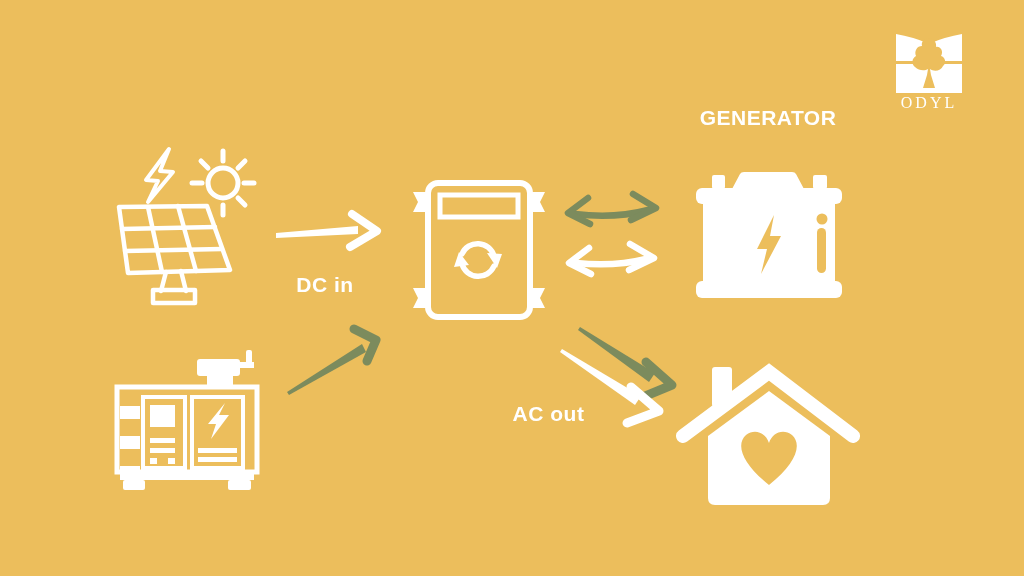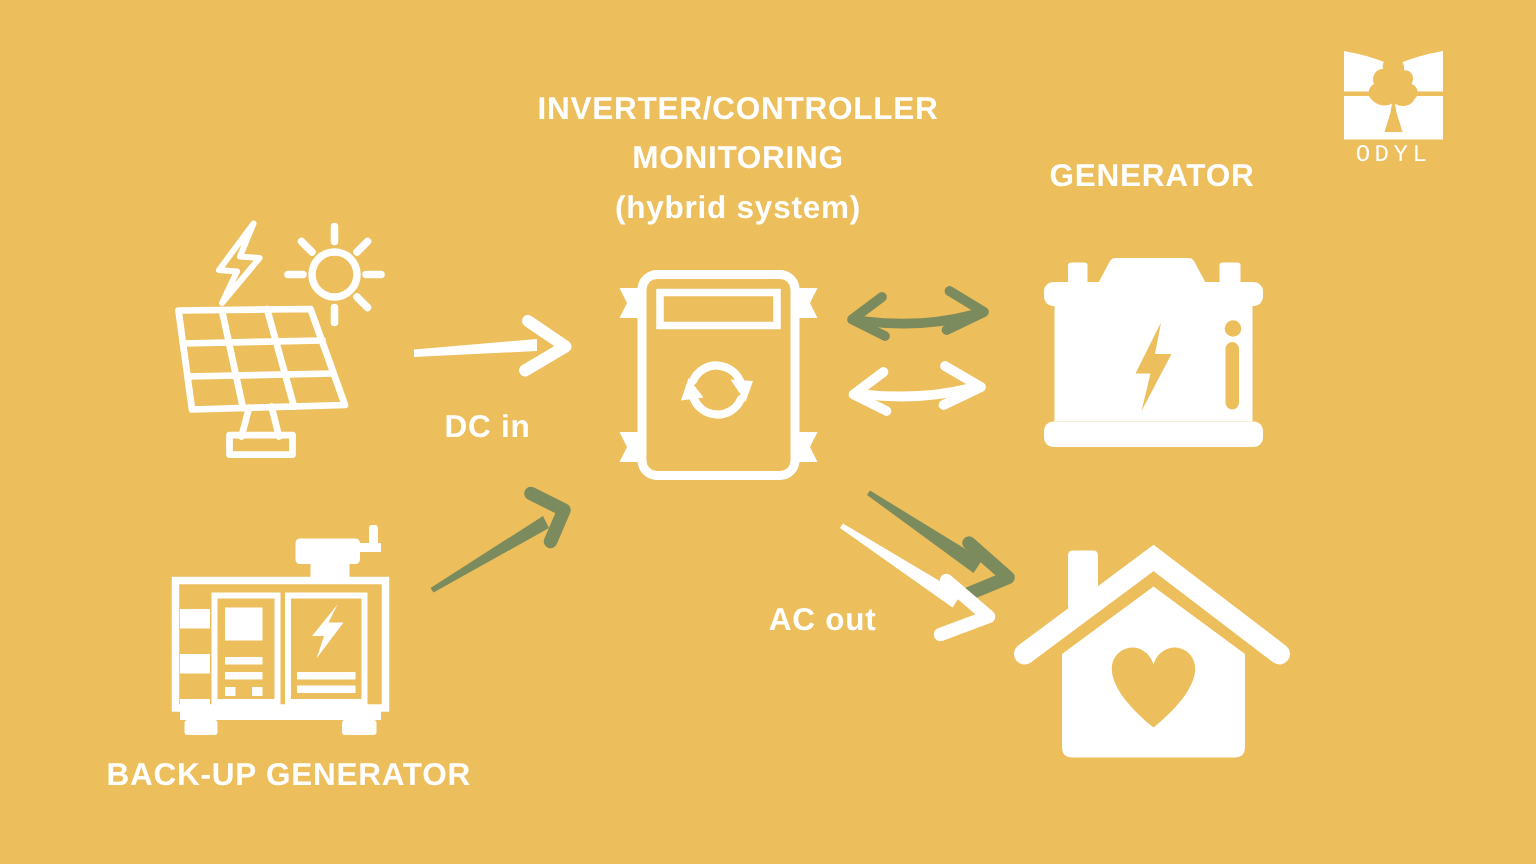--- a/index.html
+++ b/index.html
@@ -8,40 +8,34 @@
     background:#ECBE5C;
     font-family:"Liberation Sans",sans-serif;
   }
   .label{
     position:absolute;color:#FFFFFF;font-weight:700;font-size:21px;
     letter-spacing:.5px;text-align:center;line-height:1.15;
   }
   .label-multiline div{line-height:33px;}
   .icon{position:absolute;}
   .wordmark{
-    position:absolute;color:#FFFFFF;font-family:Liberation Mono, monospace;
+    position:absolute;color:#FFFFFF;font-family:Liberation Serif, serif;
     font-size:16px;letter-spacing:3px;text-align:center;font-weight:400;
   }
   .arrow-layer{position:absolute;left:0;top:0;}
 </style>
 </head>
 <body>
 
 <div class="canvas">
 
 
-  <div class="label label-multiline" style="left:337px;top:56px;width:310px">
-    <div>INVERTER/CONTROLLER</div>
-    <div>MONITORING</div>
-    <div>(hybrid system)</div>
-  </div>
 
   <div class="label" style="left:663px;top:106px;width:210px">GENERATOR</div>
 
-  <div class="label" style="left:40px;top:505px;width:305px">BACK-UP GENERATOR</div>
 
   <div class="label" style="left:288px;top:273px;width:74px">DC in</div>
 
   <div class="label" style="left:501px;top:402px;width:95px">AC out</div>
 
   <svg class="icon" style="left:895px;top:31px" width="68" height="64" viewBox="0 0 68 64">
     <path d="M1,3 Q18,6 32,12 V30 H1 Z" fill="#FFFFFF"></path>
     <path d="M67,3 Q50,6 36,12 V30 H67 Z" fill="#FFFFFF"></path>
     <rect x="1" y="33" width="66" height="29" fill="#FFFFFF"></rect>
     <path d="M34,7 C29,7 26,11 27,15 C22,15 19,20 21,25 C17,27 16,33 20,36 C24,40 30,40 33,38

